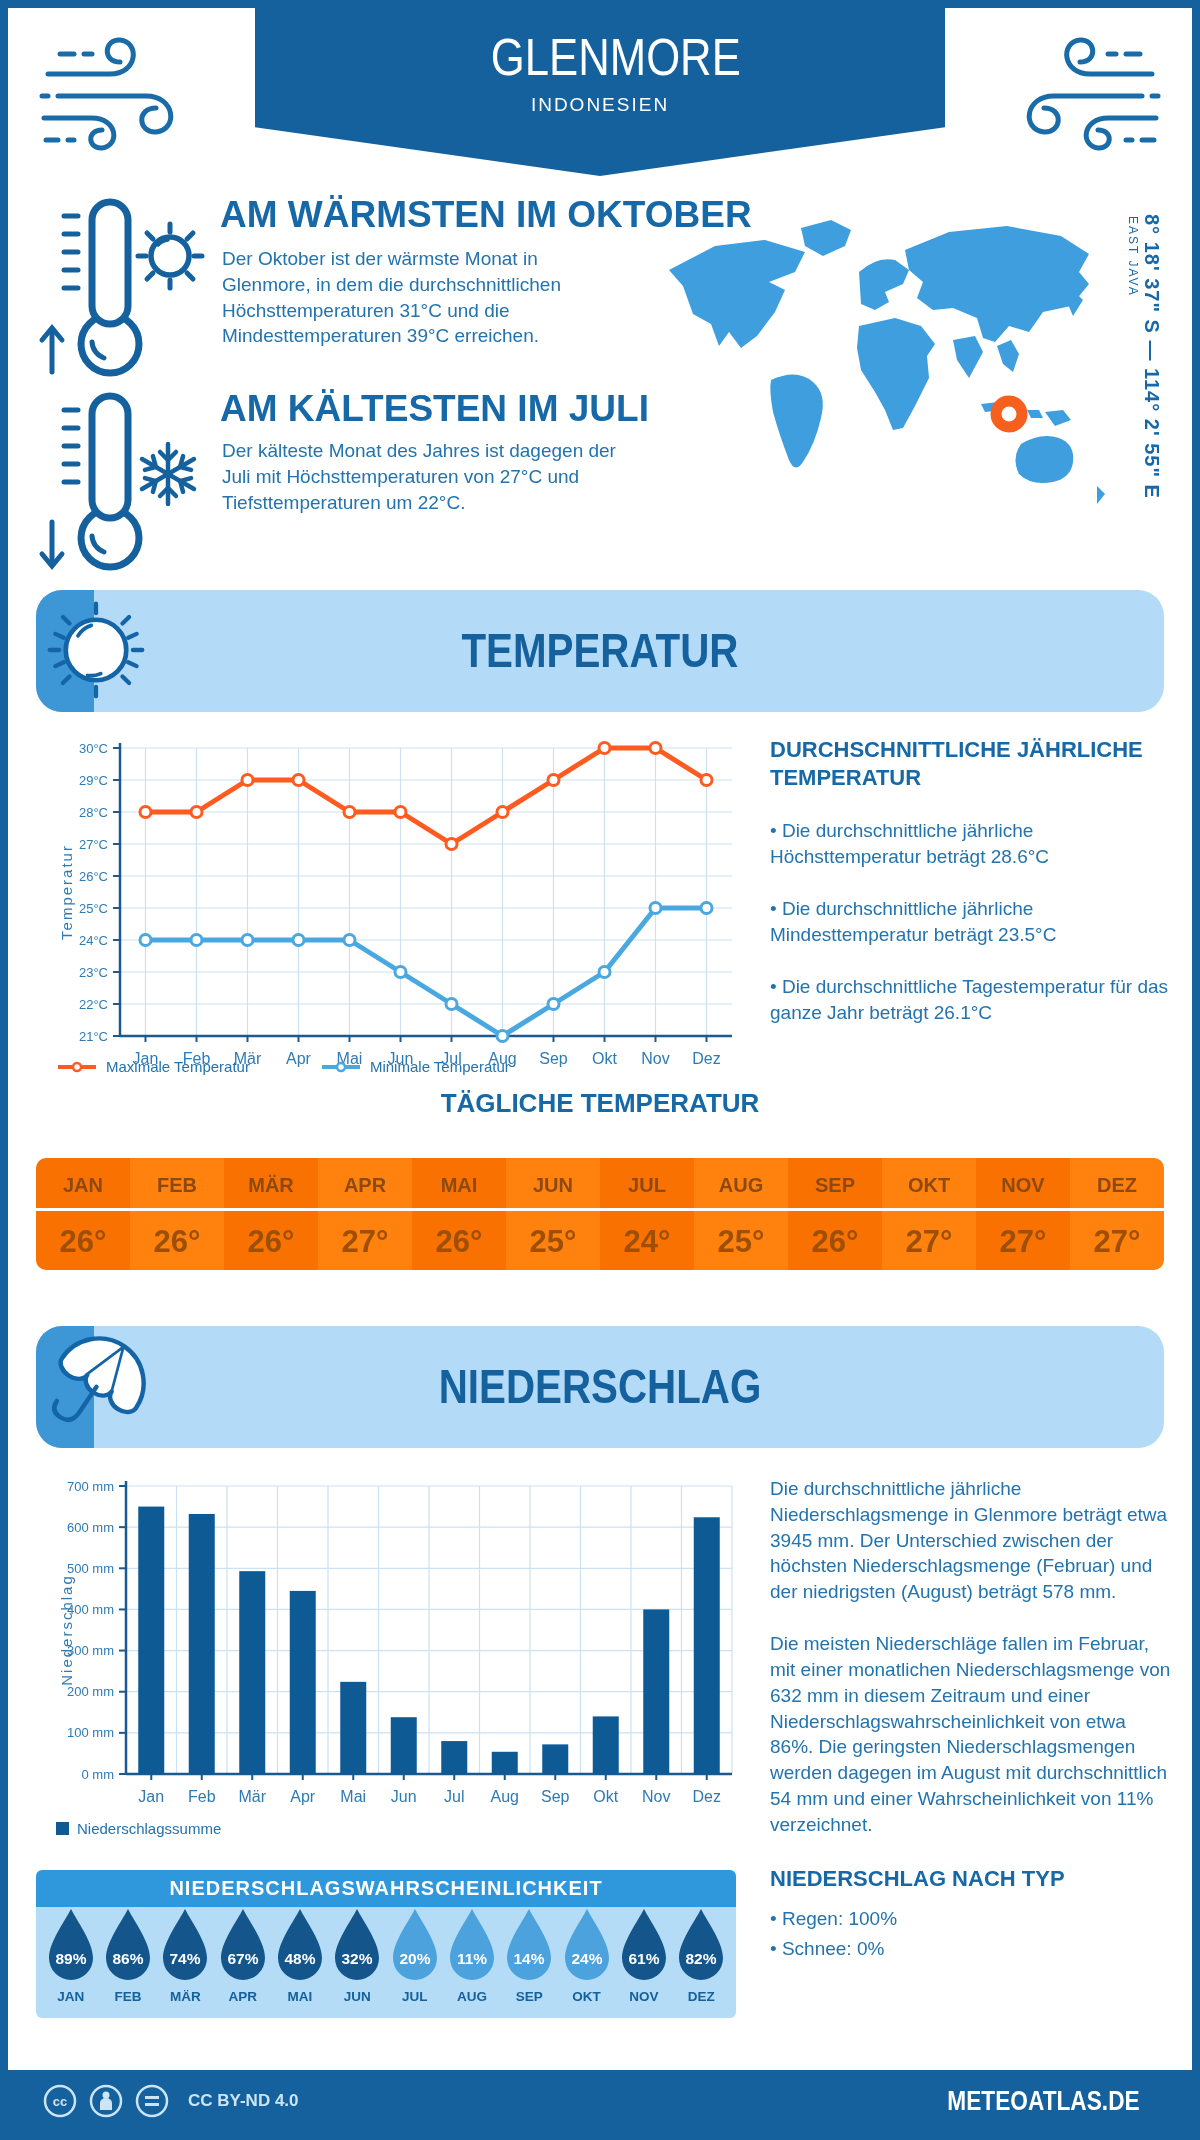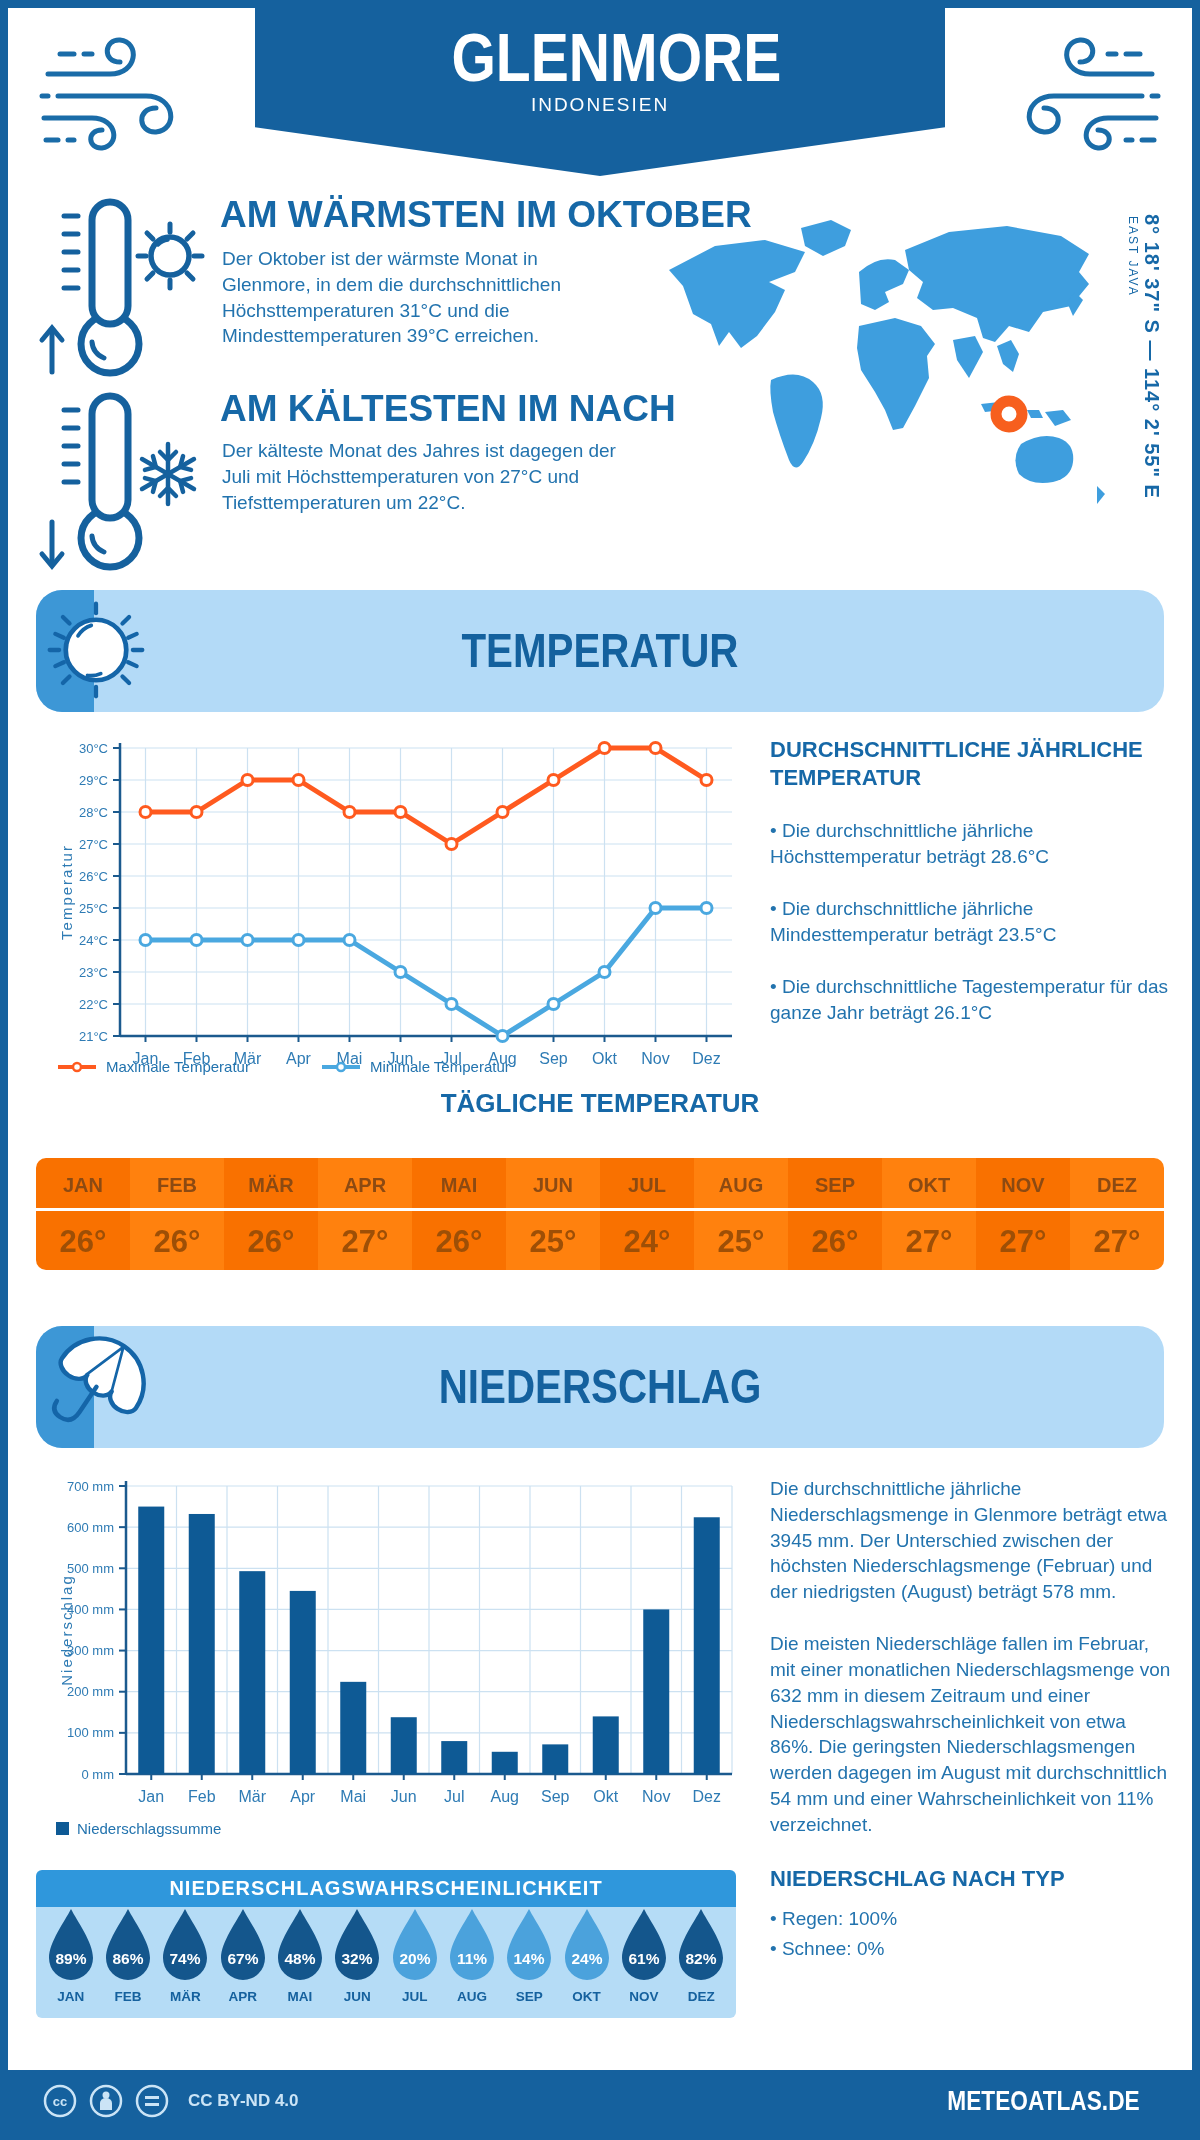--- a/index.html
+++ b/index.html
@@ -6,21 +6,21 @@
   .page{position:relative;width:1200px;height:2140px;margin:0 auto;background:#ffffff;
         border:8px solid #15619E;box-sizing:border-box;overflow:hidden;
         font-family:"Liberation Sans",sans-serif;}
   .abs{position:absolute;}
   .condensed{display:inline-block;transform:scaleX(0.84);transform-origin:center;}
 
   
   .banner-top{position:absolute;left:50%;top:0;transform:translateX(-50%);width:690px;height:168px;
               background:#15619E;clip-path:polygon(0 0,100% 0,100% 71%,50% 100%,0 71%);
               text-align:center;color:#fff;}
-  .banner-top .t{margin-top:16px;font-size:68px;font-weight:bold;line-height:66px;margin-left:32px;}
+  .banner-top .t{margin-top:16px;font-size:52px;font-weight:normal;line-height:66px;margin-left:32px;}
   .banner-top .s{margin-top:4px;font-size:19px;letter-spacing:2px;}
   .wind{position:absolute;top:22px;width:160px;height:130px;}
   .wind.l{left:26px;} .wind.r{right:26px;transform:scaleX(-1);}
 
   
   .hl-head{position:absolute;font-size:37px;font-weight:bold;color:#1668A7;white-space:nowrap;}
   .hl-text{position:absolute;font-size:19px;line-height:1.36;color:#2273AE;}
 
   
   .sec-banner{position:absolute;left:28px;width:1128px;height:122px;background:#B3DAF7;
@@ -173,21 +173,21 @@
             <path d="M122,108 l8,-8 8,8"></path>
           </g>
         <g transform="rotate(120 130 86)">
             <path d="M130,56 v60"></path>
             <path d="M122,64 l8,8 8,-8"></path>
             <path d="M122,108 l8,-8 8,8"></path>
           </g>
       </g>
     </g>
   </svg>
-  <div class="hl-head" style="left:212px;top:380px"><span>AM KÄLTESTEN IM NACH</span></div>
+  <div class="hl-head" style="left:212px;top:380px"><span>AM KÄLTESTEN IM JULI</span></div>
   <div class="hl-text" style="left:214px;top:430px;width:404px">Der kälteste Monat des Jahres ist dagegen der Juli mit Höchsttemperaturen von 27°C und Tiefsttemperaturen um 22°C.</div>
 
   <svg class="abs" style="left:645px;top:200px" width="470" height="312" viewBox="0 0 470 312">
     <g fill="#3E9EDE">
       <path d="M148,20 l30,-8 20,10 -6,16 -22,10 -18,-10 z"></path>
       <path d="M16,62 L62,38 112,32 152,44 l-10,20 -26,10 16,8 -10,22 -18,24 -16,12 -12,-16 -10,14 -8,-22 -18,-10 -10,-28 z"></path>
       <path d="M118,172 q26,-12 42,2 q14,12 8,36 q-6,26 -18,44 q-8,12 -14,-2 q-10,-26 -16,-48 q-4,-22 -2,-32 z"></path>
       <path d="M206,64 q18,-16 36,-12 l14,10 -6,14 -18,8 4,10 -14,8 -14,-6 z"></path>
       <path d="M206,118 l36,-8 26,8 14,18 -8,12 2,22 -14,28 -12,22 -10,2 -8,-20 -10,-18 -14,-22 -4,-22 z"></path>
       <path d="M252,42 l44,-18 58,-6 54,10 28,18 -10,18 10,12 -18,22 -28,6 -14,20 -20,-6 -14,16 -12,-4 -6,-20 -24,-10 -20,2 -16,-12 6,-16 -14,-12 z"></path>

